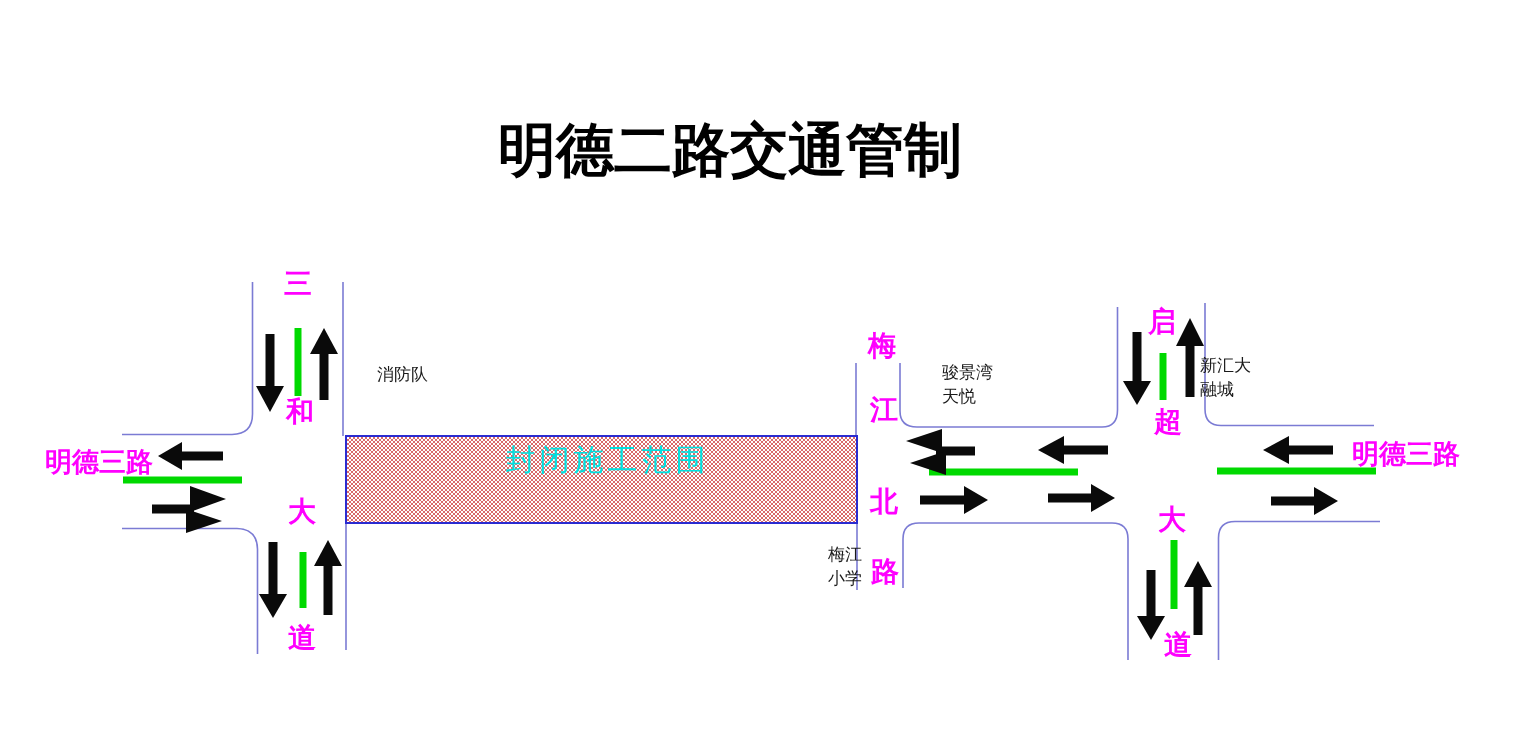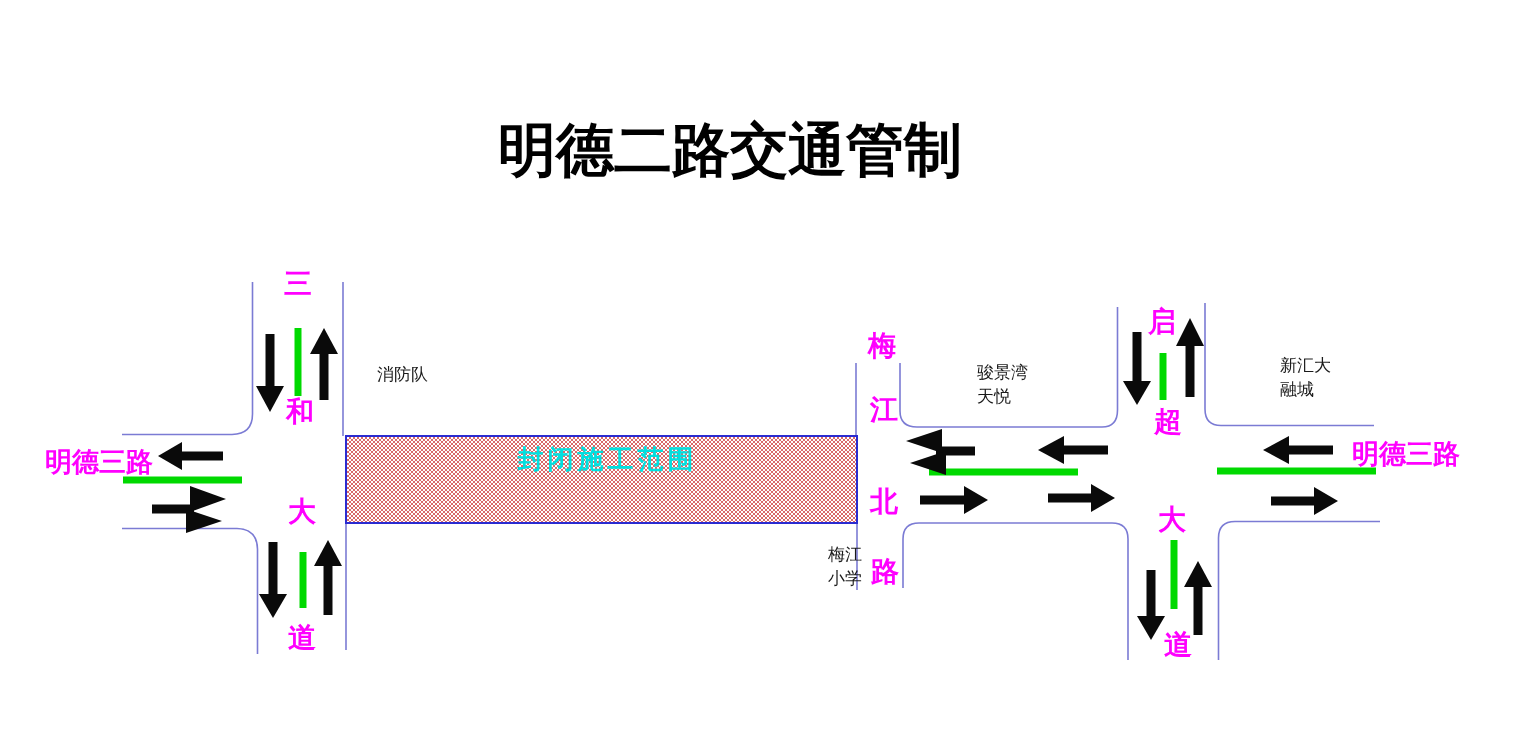--- a/index.html
+++ b/index.html
@@ -26,21 +26,21 @@
   .ar-head{fill:var(--c-arrow,#0a0a0a); stroke:none;}
   .closure{
     position:absolute; left:345px; top:435px; width:513px; height:89px; box-sizing:border-box;
     border:2px solid var(--c-closure_border,#2b2bd0);
     background-color:#eda8a8;
     background-image:conic-gradient(var(--c-closure_hatch,#d96a6a) 25%, #ffffff 0 50%, var(--c-closure_hatch,#d96a6a) 0 75%, #ffffff 0);
     background-size:4px 4px;
     text-align:center;
   }
   .closure .cl-line{
-    color:var(--c-closure_text,#00e0e0); font-weight:bold; font-size:26px;
+    color:var(--c-closure_text,#00e0e0); font-weight:normal; font-size:30px;
     line-height:41px; letter-spacing:4px; white-space:nowrap;padding-left:12px;
   }
   .closure .cl-line:first-child{margin-top:2px;}
   .road-char{
     position:absolute; color:var(--c-road_name,#ff00ff); font-weight:bold;
     font-size:28px; line-height:28px; white-space:nowrap;
   }
   .road-name-h{
     position:absolute; color:var(--c-road_name,#ff00ff); font-weight:bold;
     font-size:27px; line-height:28px; white-space:nowrap;text-align:center;
@@ -175,25 +175,25 @@
 
   <span class="road-char" style="left:1148px;top:308px">启</span>
   <span class="road-char" style="left:1154px;top:408px">超</span>
   <span class="road-char" style="left:1158px;top:506px">大</span>
   <span class="road-char" style="left:1164px;top:631px">道</span>
 
   <div class="road-name-h" style="left:45px;top:448px">明德三路</div>
   <div class="road-name-h" style="left:1352px;top:440px">明德三路</div>
 
   <div class="landmark" style="left:377px;top:364px">消防队</div>
-  <div class="landmark" style="left:977px;top:362px">
+  <div class="landmark" style="left:942px;top:362px">
     <div>骏景湾</div>
     <div>天悦</div>
   </div>
-  <div class="landmark" style="left:1280px;top:355px">
+  <div class="landmark" style="left:1200px;top:355px">
     <div>新汇大</div>
     <div>融城</div>
   </div>
   <div class="landmark" style="left:828px;top:544px">
     <div>梅江</div>
     <div>小学</div>
   </div>
 
 </div>
 

